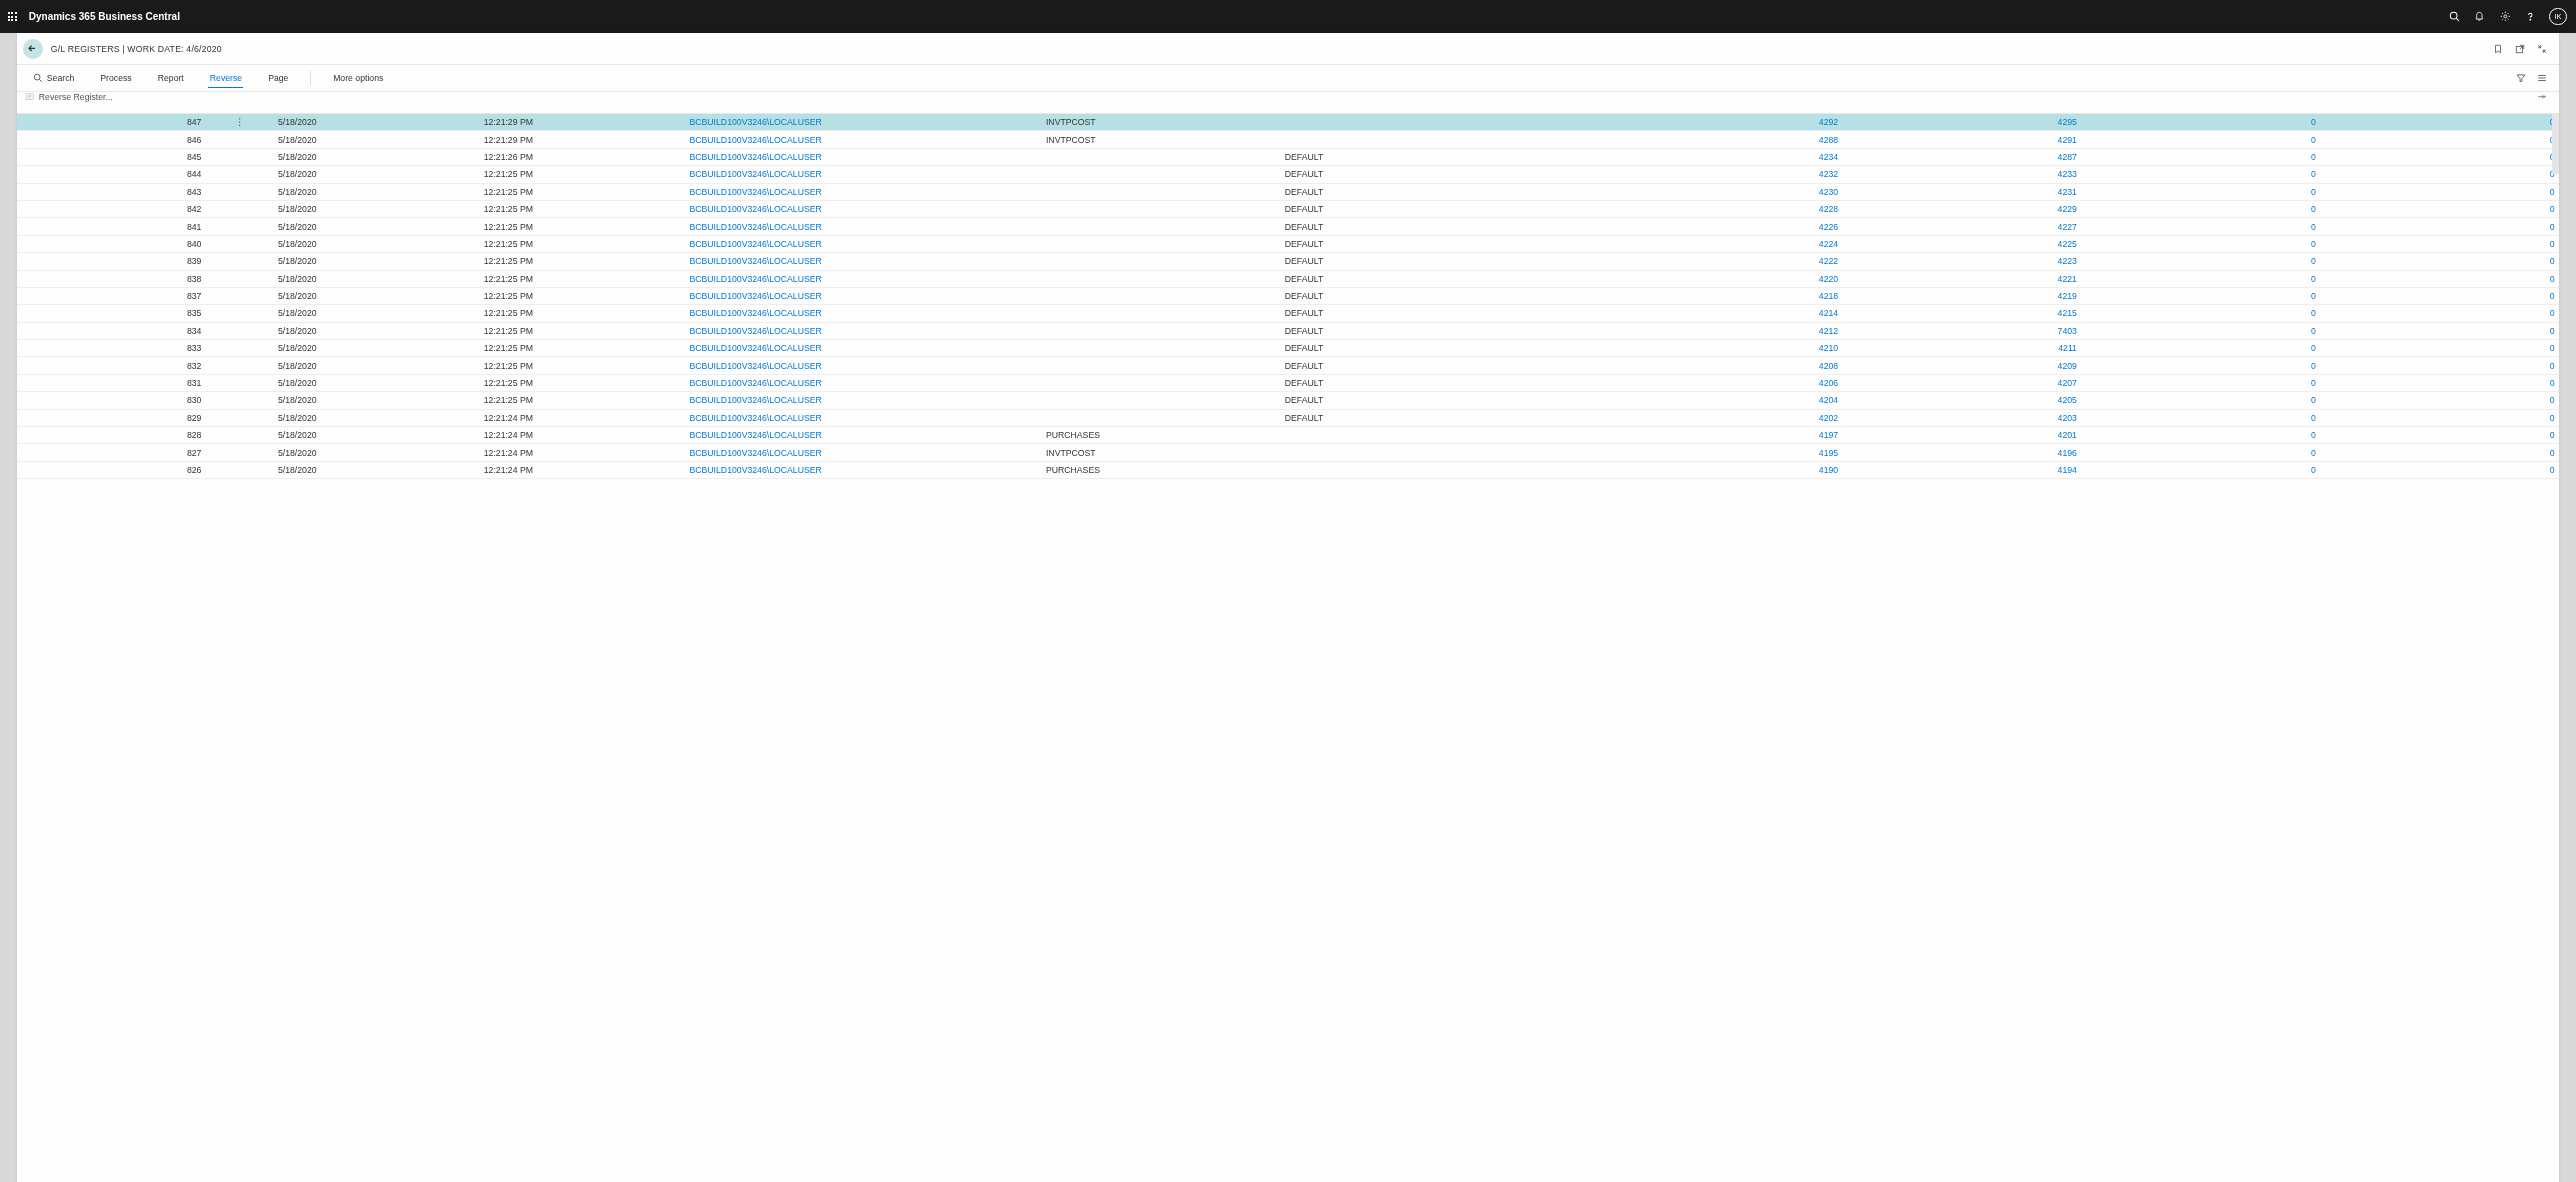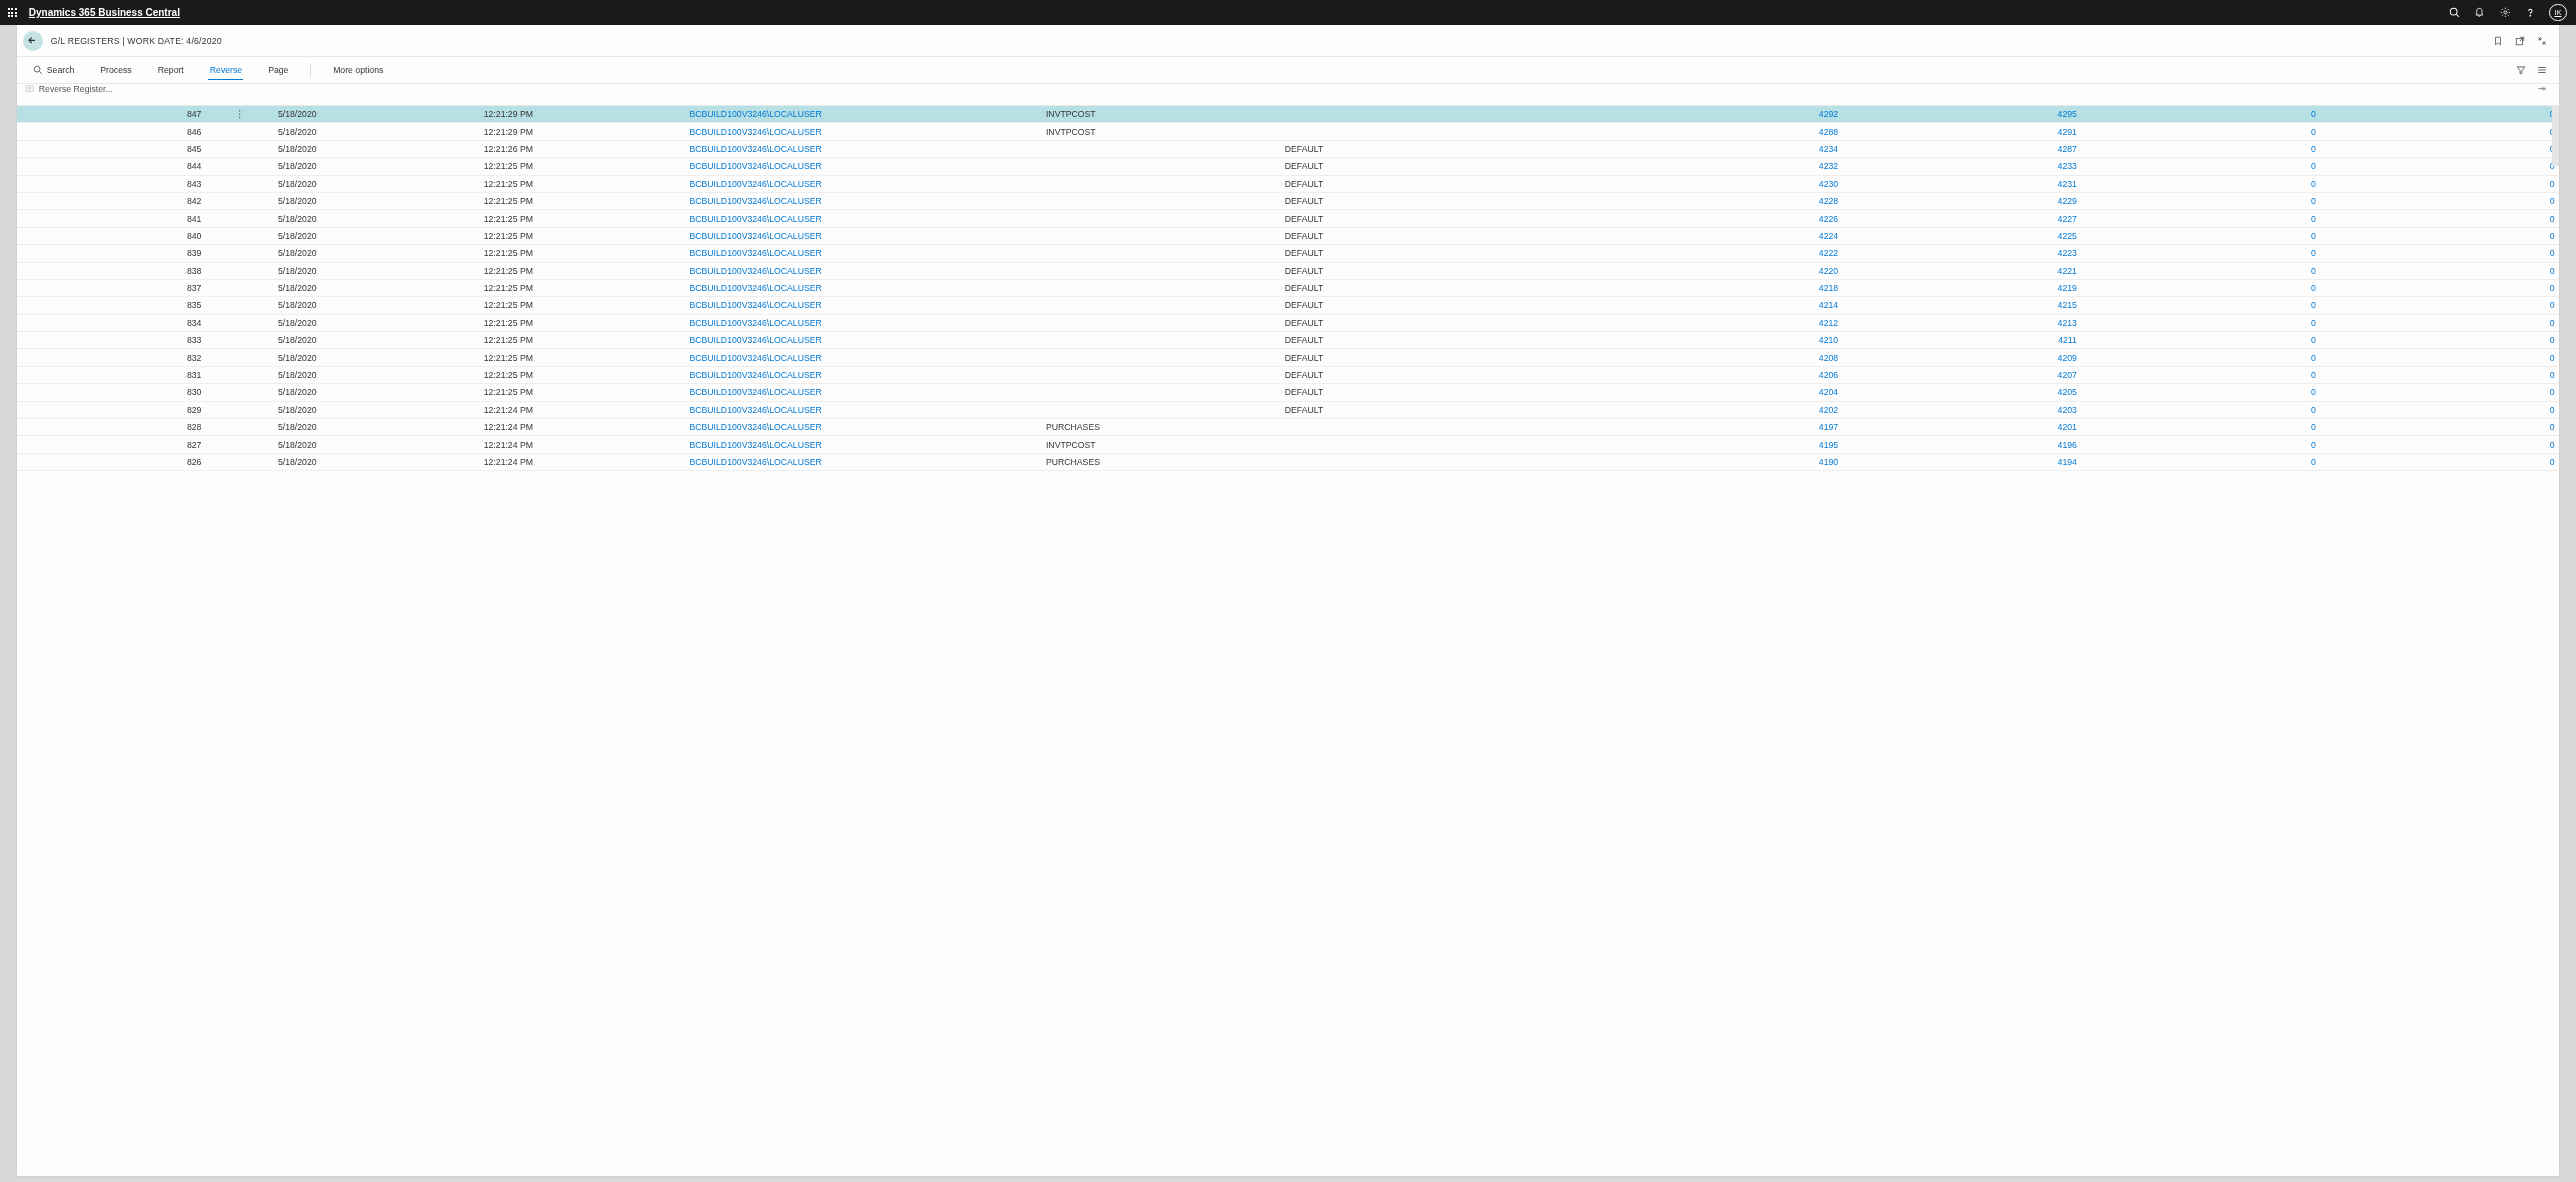--- a/index.html
+++ b/index.html
@@ -6,27 +6,26 @@
     body {
       font-family: 'Segoe UI', Tahoma, Geneva, sans-serif;
       font-size: 8.7px;
       background: #d8d8d8;
       overflow: hidden;
       height: 100vh;
     }
     
     .top-header {
       background: #1a1a1a;
-      height: 25px;
+      height: 33px;
       display: flex;
       align-items: center;
       justify-content: space-between;
       padding: 0 5.4px;
       color: #fff;
-      text-decoration: underline;
     }
     .top-header-left {
       display: flex;
       align-items: center;
       gap: 9.4px;
     }
     .waffle-icon {
       display: grid;
       grid-template-columns: repeat(3, 2px);
       grid-template-rows: repeat(3, 2px);
@@ -531,21 +530,21 @@
             </tr>
             <tr>
               <td class="col-no">834</td>
               <td class="col-menu"></td>
               <td class="col-date">5/18/2020</td>
               <td class="col-time">12:21:25 PM</td>
               <td class="col-user">BCBUILD100V3246\LOCALUSER</td>
               <td class="col-source"></td>
               <td class="col-batch">DEFAULT</td>
               <td class="col-fromentry">4212</td>
-              <td class="col-toentry">4213</td>
+              <td class="col-toentry">7403</td>
               <td class="col-zero1">0</td>
               <td class="col-zero2">0</td>
             </tr>
             <tr>
               <td class="col-no">833</td>
               <td class="col-menu"></td>
               <td class="col-date">5/18/2020</td>
               <td class="col-time">12:21:25 PM</td>
               <td class="col-user">BCBUILD100V3246\LOCALUSER</td>
               <td class="col-source"></td>

